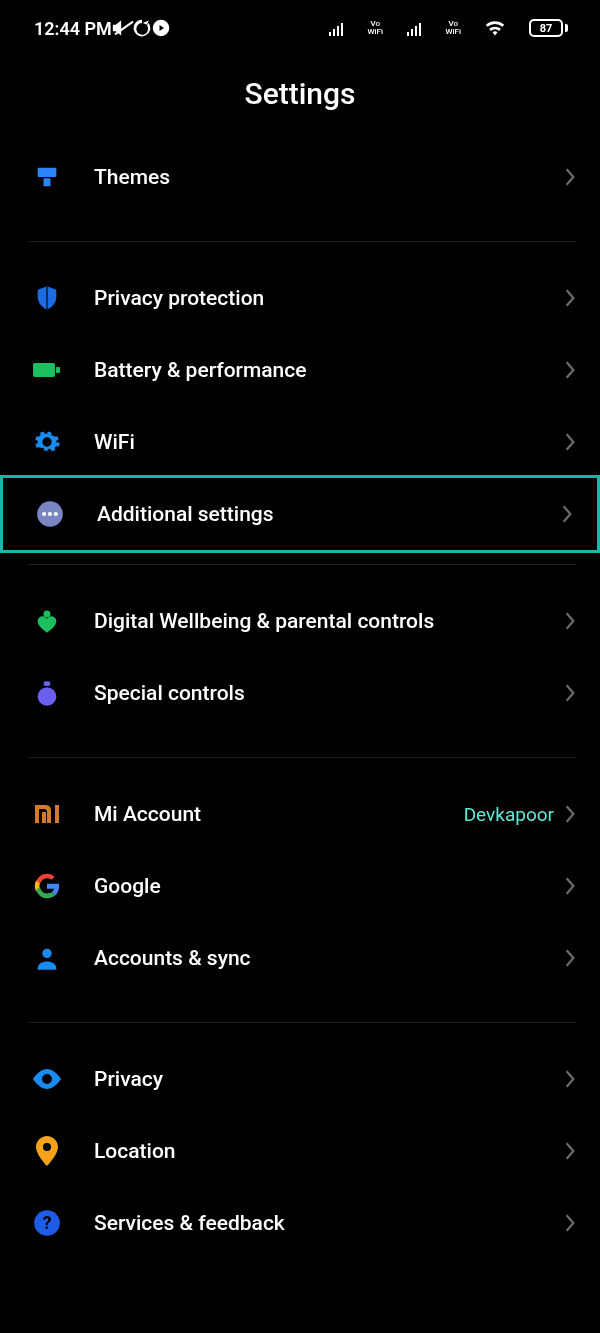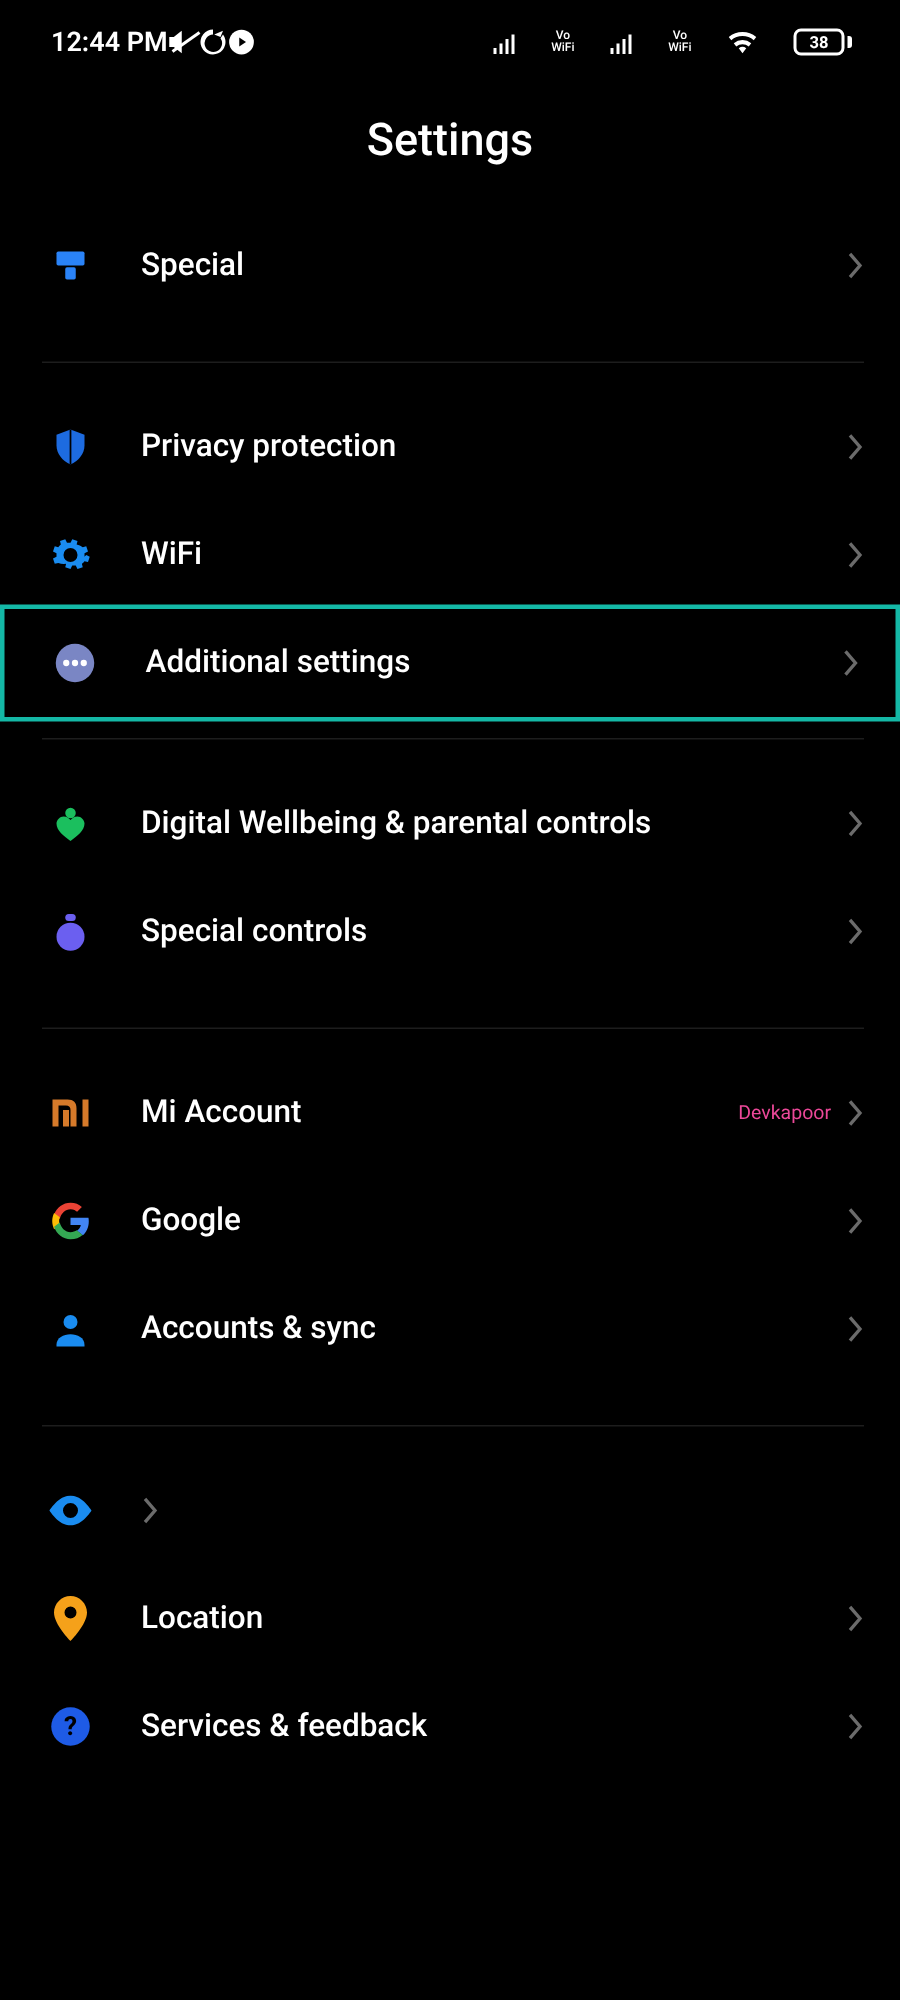--- a/index.html
+++ b/index.html
@@ -11,21 +11,21 @@
   .mute-icon::after { content:""; display:block; position:absolute; left:1px; top:9px; width:22px; height:2px; background:#fff; transform:rotate(-35deg); }
   .mute-icon { position:relative; }
   .battery { display:flex; align-items:center; gap:2px; }
   .battery-body { width:34px; height:18px; border:2px solid #fff; border-radius:5px; display:flex; align-items:center; justify-content:center; font-size:11px; font-weight:700; }
   .battery-tip { width:3px; height:8px; background:#fff; border-radius:0 2px 2px 0; }
   .page-title { font-size: 30px; font-weight: 500; text-align: center; padding: 20px 0 30px; }
   .list { }
   .row { display:flex; align-items:center; height:72px; padding: 0 24px 0 0; }
   .row .icon-slot { width: 94px; display:flex; justify-content:center; align-items:center; flex-shrink:0; }
   .row .label { flex:1; font-size: 21px; font-weight: 500; color:#fff; }
-  .row .value { color:#ec4899; font-size:13px; padding-right:10px; }
+  .row .value { color:#5eead4; font-size:19px; padding-right:10px; }
   .chev { color:#6b6b6b; }
   .sep { height:1px; background:#1d1d1d; margin: 14px 24px 20px 28px; }
   .sep-top { margin-top: 28px; }
   .highlight { border: 3px solid #14b8a6; position:relative; margin: -3px 0; }
   .ico { width:30px; height:30px; display:flex; align-items:center; justify-content:center; }
   .sig { display:flex; align-items:flex-end; gap:1.5px; height:15px;}
   .sig span{ width:2.5px; background:#fff;}
   .sig span:nth-child(1){height:4px;} .sig span:nth-child(2){height:7px;}
   .sig span:nth-child(3){height:10px;} .sig span:nth-child(4){height:13px;}
   svg { display:block; }
@@ -68,40 +68,40 @@
         <span></span>
         <span></span>
       </div>
     <div class="tiny">Vo<br>WiFi</div>
     <span>
       <svg width="20" height="16" viewBox="0 0 24 18" fill="#fff">
           <path d="M12 18l-3-4a5 5 0 0 1 6 0l-3 4zM5 10a11 11 0 0 1 14 0l-2 2.5a8 8 0 0 0-10 0L5 10zM1 5a17 17 0 0 1 22 0l-2 2.5a14 14 0 0 0-18 0L1 5z"></path>
         </svg>
     </span>
     <div class="battery">
-      <div class="battery-body">38</div>
+      <div class="battery-body">87</div>
       <div class="battery-tip"></div>
     </div>
   </div>
 </div>
 
 <div class="page-title">Settings</div>
 
 <div class="list">
 
   <div class="row">
     <div class="icon-slot">
         <span class="ico">
       <svg width="28" height="28" viewBox="0 0 24 24" fill="#2a83f8">
             <rect x="4" y="4" width="16" height="8" rx="1"></rect>
             <rect x="9" y="13" width="6" height="7" rx="1"></rect>
           </svg>
     </span>
       </div>
-    <div class="label">Special</div>
+    <div class="label">Themes</div>
     <span class="chev">
         <svg width="12" height="20" viewBox="0 0 10 18" fill="none" stroke="#6b6b6b" stroke-width="2">
           <path d="M2 2l6 7-6 7"></path>
         </svg>
       </span>
   </div>
 
   <div class="sep sep-top"></div>
 
 
@@ -115,20 +115,36 @@
     </span>
       </div>
     <div class="label">Privacy protection</div>
     <span class="chev">
         <svg width="12" height="20" viewBox="0 0 10 18" fill="none" stroke="#6b6b6b" stroke-width="2">
           <path d="M2 2l6 7-6 7"></path>
         </svg>
       </span>
   </div>
 
+  <div class="row">
+    <div class="icon-slot">
+        <span class="ico">
+      <svg width="30" height="20" viewBox="0 0 30 20">
+            <rect x="1" y="3" width="22" height="14" rx="2" fill="#1bbf5e"></rect>
+            <rect x="24" y="7" width="4" height="6" rx="1" fill="#1bbf5e"></rect>
+          </svg>
+    </span>
+      </div>
+    <div class="label">Battery &amp; performance</div>
+    <span class="chev">
+        <svg width="12" height="20" viewBox="0 0 10 18" fill="none" stroke="#6b6b6b" stroke-width="2">
+          <path d="M2 2l6 7-6 7"></path>
+        </svg>
+      </span>
+  </div>
 
   <div class="row">
     <div class="icon-slot">
         <span class="ico">
       <svg width="28" height="28" viewBox="0 0 24 24" fill="#1a8cf0">
             <path d="M12 8a4 4 0 1 0 0 8 4 4 0 0 0 0-8zm9 4l2 1-1 3-2-.5a9 9 0 0 1-1.5 1.5l.5 2-3 1-1-2h-2l-1 2-3-1 .5-2A9 9 0 0 1 5 16.5L3 17l-1-3 2-1v-2l-2-1 1-3 2 .5A9 9 0 0 1 6.5 6L6 4l3-1 1 2h2l1-2 3 1-.5 2A9 9 0 0 1 19 7.5l2-.5 1 3-2 1v2z"></path>
           </svg>
     </span>
       </div>
     <div class="label">WiFi</div>
@@ -255,20 +271,21 @@
 
   <div class="row">
     <div class="icon-slot">
         <span class="ico">
       <svg width="30" height="20" viewBox="0 0 30 20" fill="#1a8cf0">
             <path d="M15 0C7 0 1 10 1 10s6 10 14 10 14-10 14-10S23 0 15 0zm0 15a5 5 0 1 1 0-10 5 5 0 0 1 0 10z"></path>
             <circle cx="15" cy="10" r="2.5" fill="#000"></circle>
           </svg>
     </span>
       </div>
+    <div class="label">Privacy</div>
     <span class="chev">
         <svg width="12" height="20" viewBox="0 0 10 18" fill="none" stroke="#6b6b6b" stroke-width="2">
           <path d="M2 2l6 7-6 7"></path>
         </svg>
       </span>
   </div>
 
   <div class="row">
     <div class="icon-slot">
         <span class="ico">

